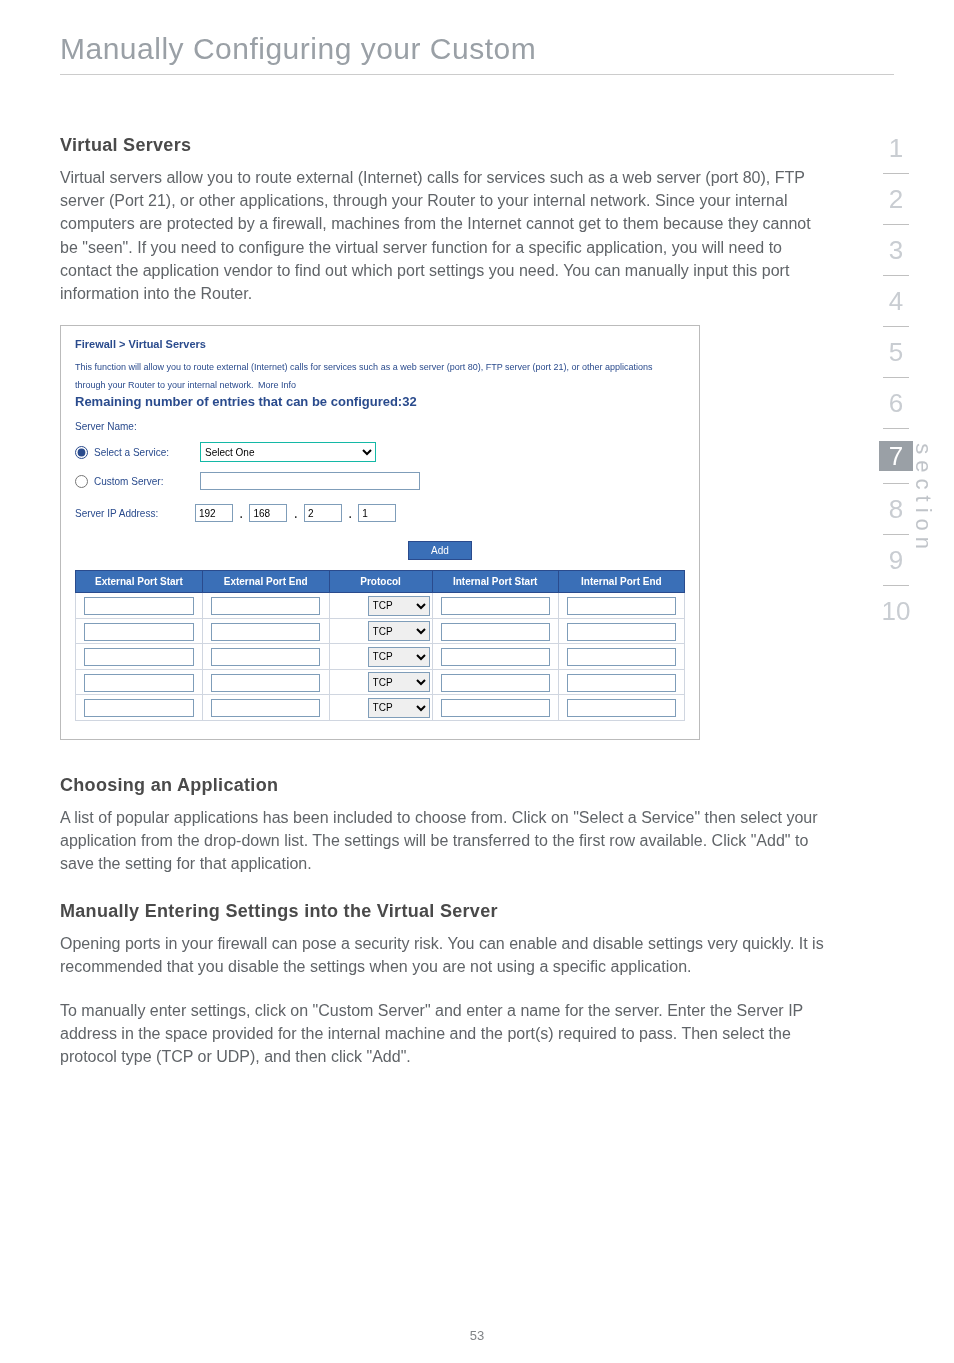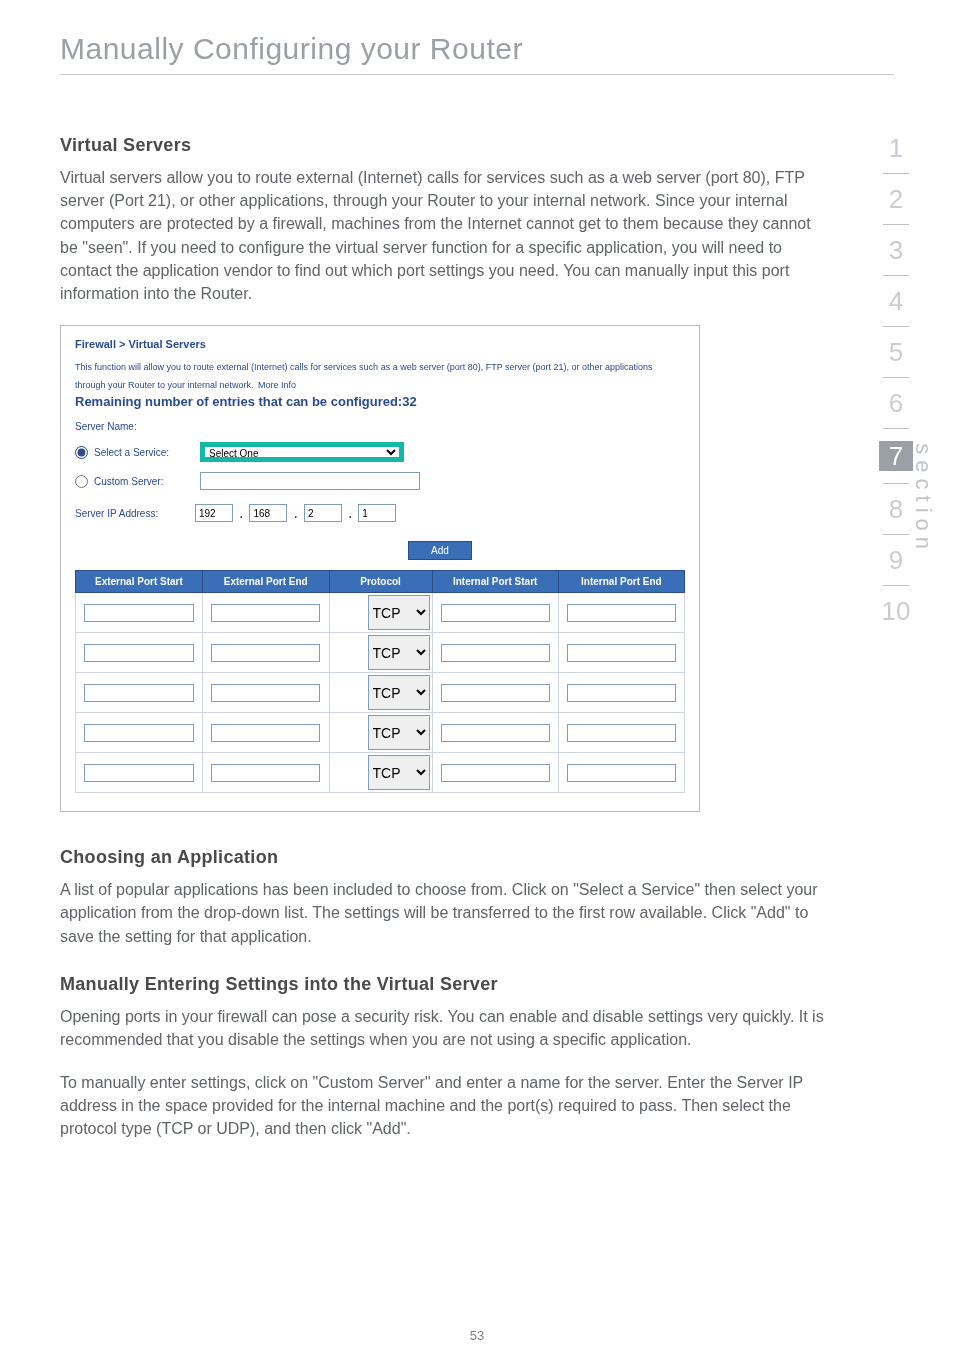--- a/index.html
+++ b/index.html
@@ -10,41 +10,41 @@
     h2.sec-head { font-size:18px; color:#4a4a4a; font-weight:700; margin-bottom:10px; letter-spacing:0.3px; }
     p.body-text { font-size:16px; color:#606468; line-height:1.45; margin-bottom:20px; }
     .screenshot { border:1px solid #bbb; width:640px; margin:15px 0 35px 0; padding:12px 14px 18px 14px; font-family:Verdana,Arial,sans-serif; }
     .ss-title { font-size:11px; color:#2a4b8d; font-weight:700; margin-bottom:6px; }
     .ss-desc { font-size:9px; color:#2a4b8d; line-height:1.4; }
     .ss-moreinfo { color:#2a4b8d; cursor:pointer; }
     .ss-remain { font-size:13px; color:#2a4b8d; font-weight:700; margin-top:2px; }
     .ss-label { font-size:10px; color:#2a4b8d; display:inline-block; }
     .ss-row { margin-top:10px; display:flex; align-items:center; gap:6px; }
     input.radio { accent-color:#2a4b8d; }
-    select.ss-select { width:204px; height:20px; font-size:10px; border:5px solid #14b8a6; background:#fff; }
+    select.ss-select { width:176px; height:20px; font-size:10px; border:1px solid #14b8a6; background:#fff; }
     input.ss-custom { width:220px; height:18px; border:1px solid #7f9db9; font-size:10px; }
     input.oct { width:38px; height:18px; border:1px solid #7f9db9; font-size:10px; text-align:left; padding-left:3px; }
     .add-row { text-align:center; margin-top:18px; padding-left:120px; }
     .add-btn { background:#3a6fb7; color:#fff; font-size:10px; padding:3px 22px; border:1px solid #2a4b8d; cursor:pointer; }
     table.ports { border-collapse:collapse; width:100%; margin-top:10px; }
     table.ports th { background:#3a6fb7; color:#fff; font-size:10px; font-weight:700; padding:5px 14px; border:1px solid #2a4b8d; text-align:center; }
     table.ports td { border:1px solid #d0d6e0; padding:2px; text-align:center; height:24px; }
     input.cell-in { width:90%; height:18px; border:1px solid #7f9db9; font-size:10px; }
-    select.proto { width:62px; height:35px; font-size:14px; border:1px solid #7f9db9;margin-left:36px; }
+    select.proto { width:62px; height:20px; font-size:10px; border:1px solid #7f9db9;margin-left:36px; }
     .side-nav { position:absolute; right:22px; top:135px; width:72px; text-align:center; }
     .side-nav .num { font-size:26px; color:#c9cdd2; font-weight:300; line-height:1; }
     .side-nav .num.active { background:#9aa0a6; color:#fff; display:inline-block; padding:2px 10px; }
     .side-nav .sep { width:26px; border-top:1px solid #c0c0c0; margin:12px auto; }
     .vertical-label { position:absolute; right:18px; top:555px; font-size:22px; color:#c0c4c9; letter-spacing:6px; transform:rotate(90deg); transform-origin:right top; font-weight:300; }
     .page-num { position:absolute; bottom:20px; width:100%; text-align:center; font-size:13px; color:#808386; }
   </style>
 </head>
 <body>
 
-<div class="page-title">Manually Configuring your Router</div>
+<div class="page-title">Manually Configuring your Custom</div>
 <hr class="title-underline">
 
 <div class="content">
 
   <h2 class="sec-head">Virtual Servers</h2>
   <p class="body-text">Virtual servers allow you to route external (Internet) calls for services such as a web server (port 80), FTP server (Port 21), or other applications, through your Router to your internal network. Since your internal computers are protected by a firewall, machines from the Internet cannot get to them because they cannot be "seen". If you need to configure the virtual server function for a specific application, you will need to contact the application vendor to find out which port settings you need. You can manually input this port information into the Router.</p>
 
   <div class="screenshot">
     <div class="ss-title">Firewall &gt; Virtual Servers</div>
     <div>

